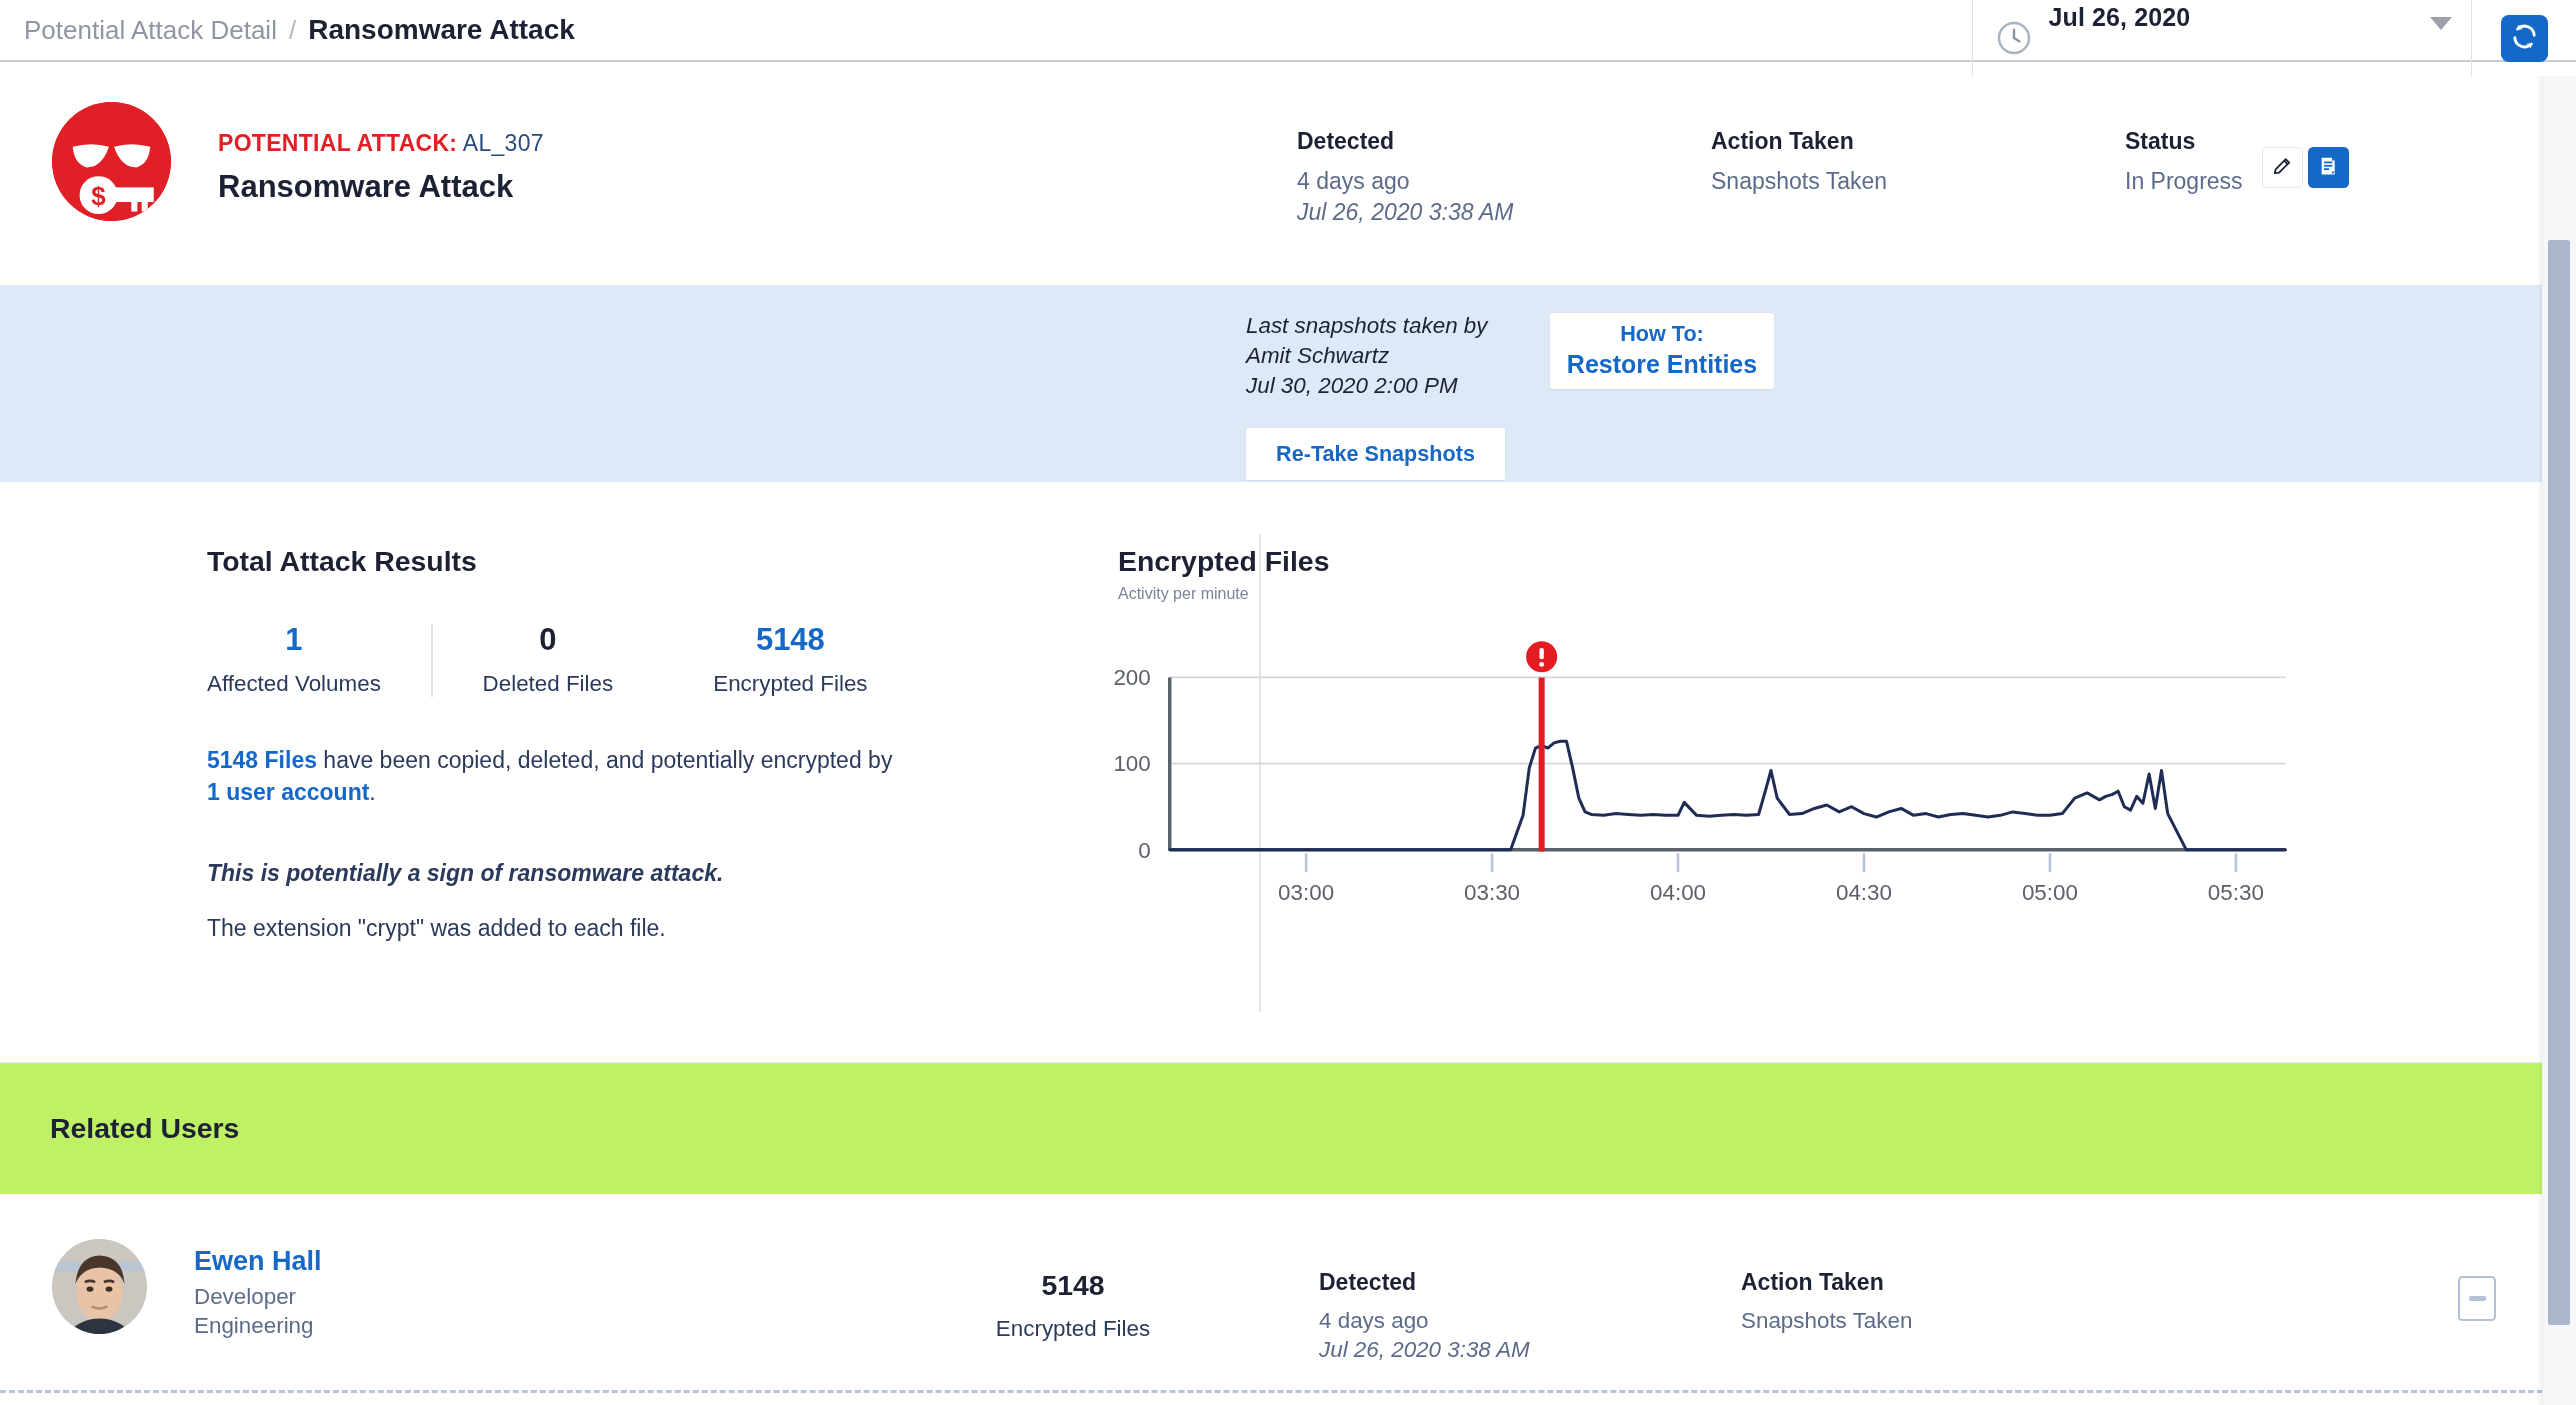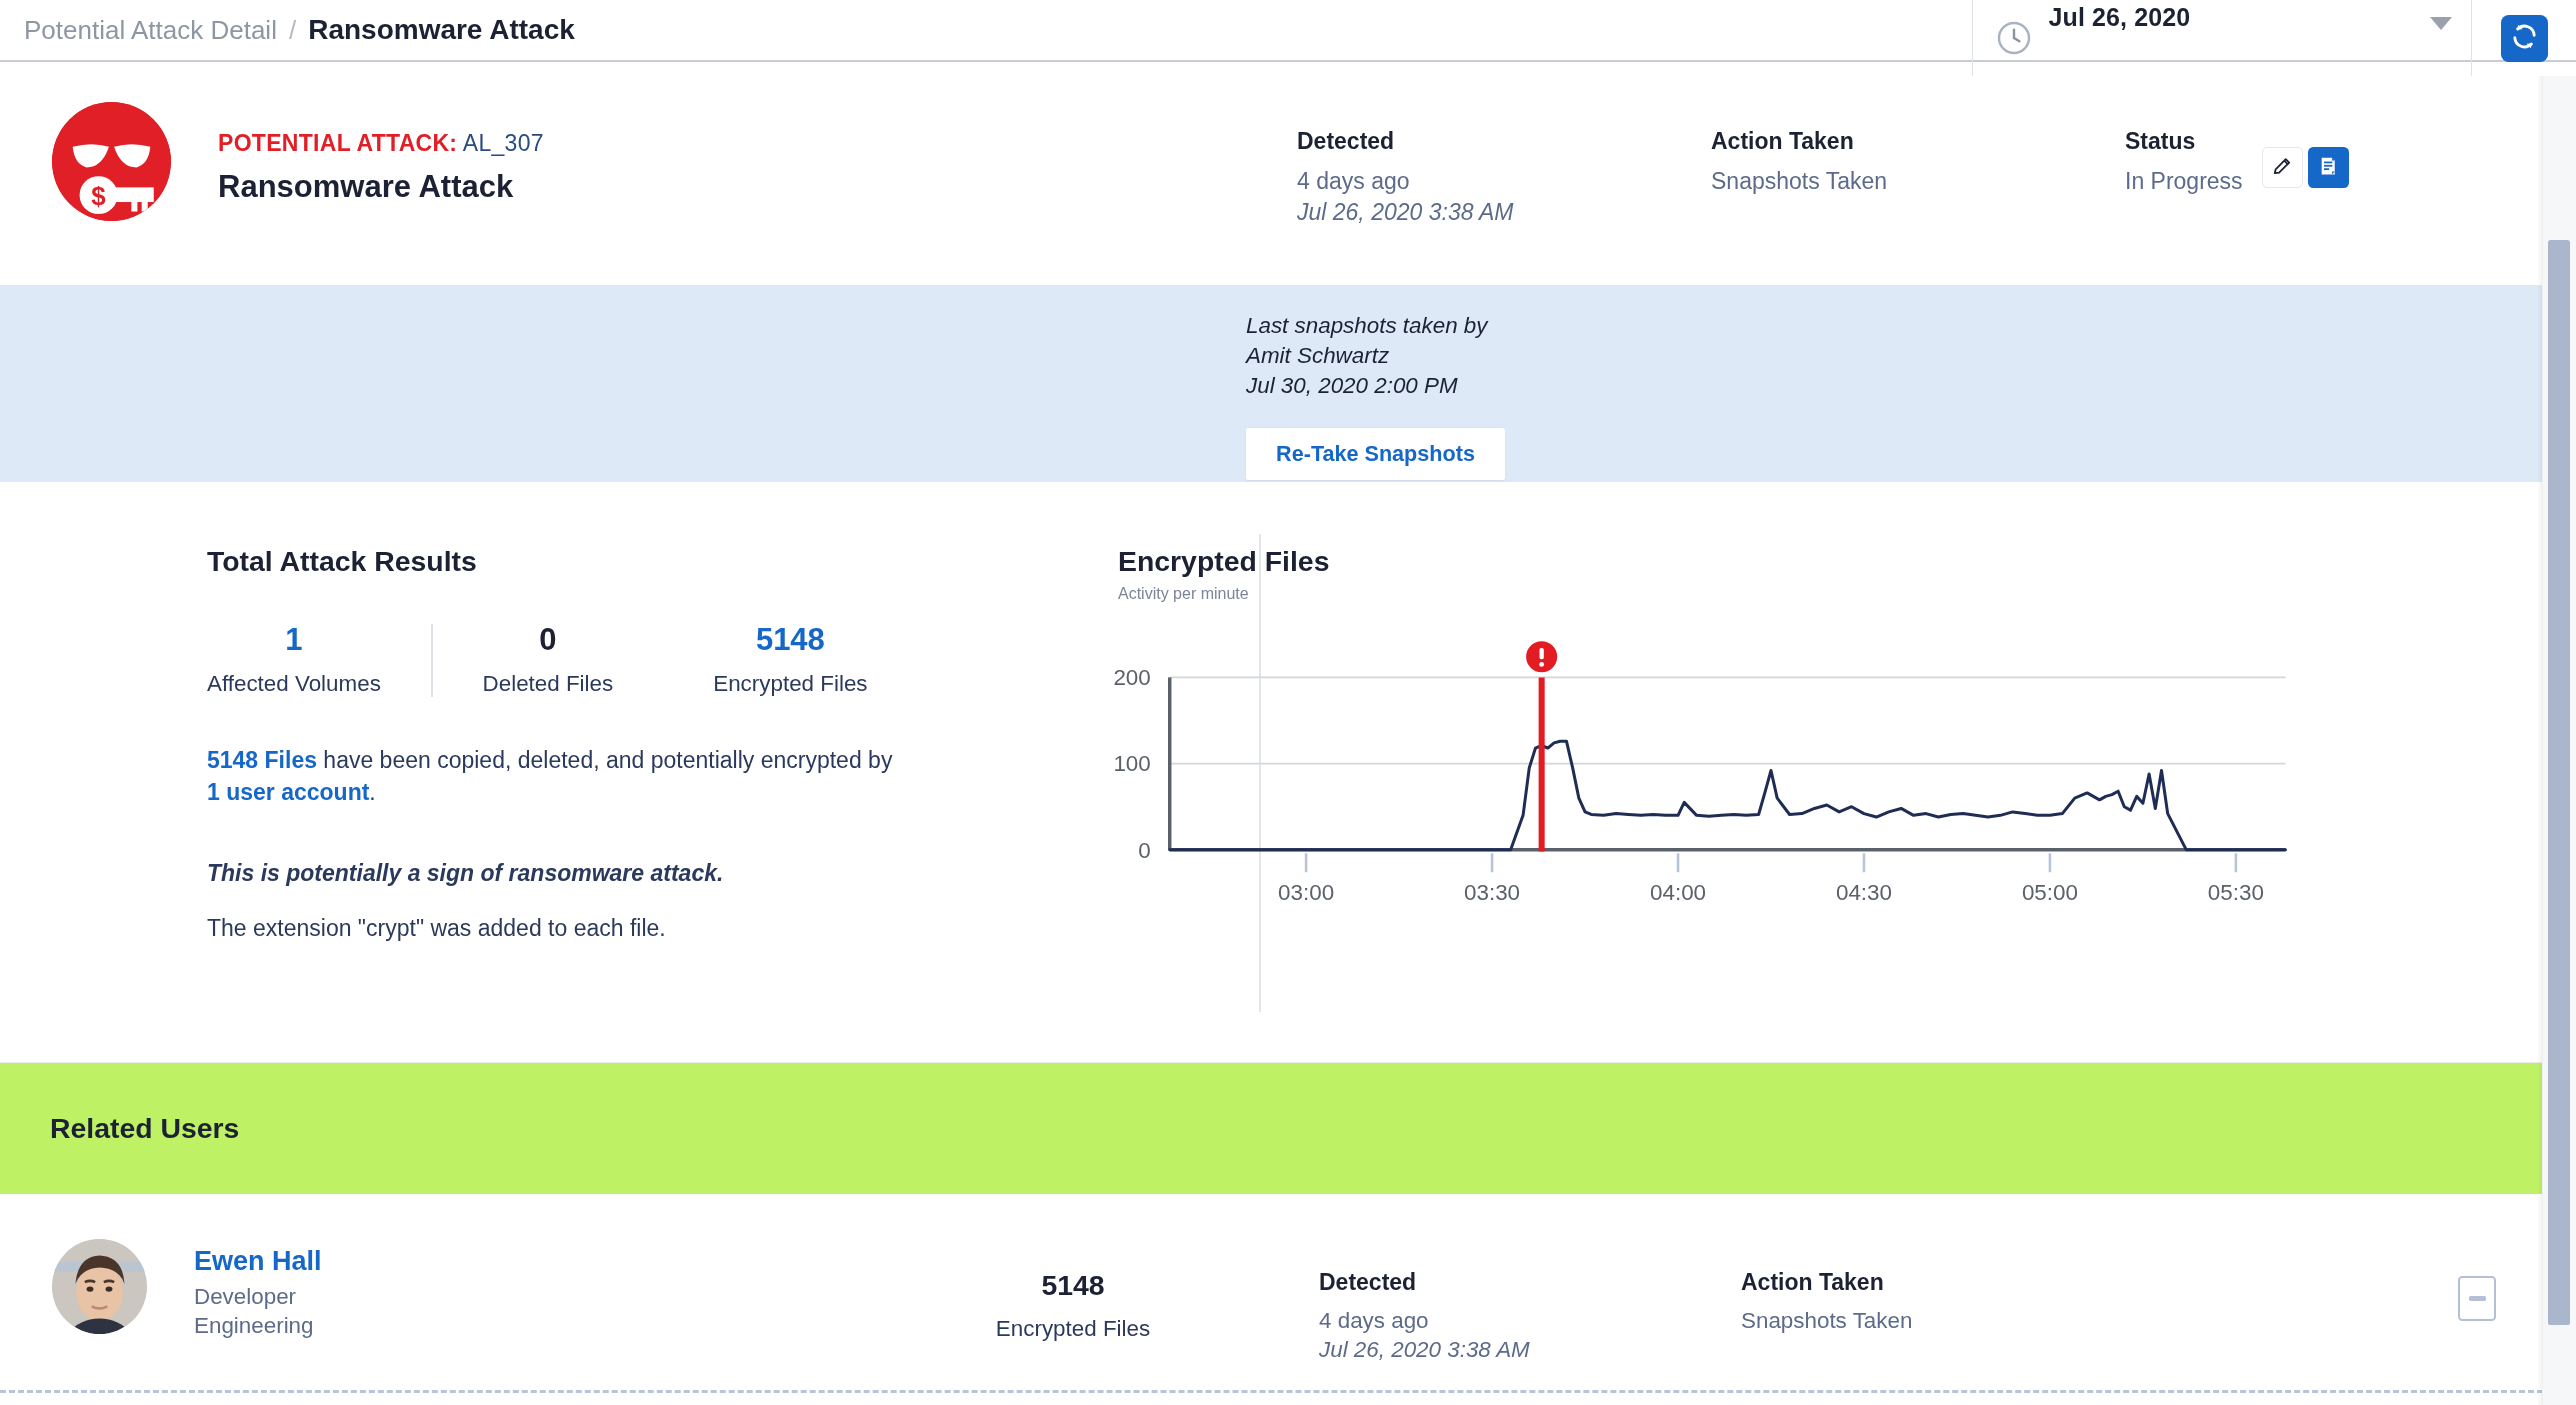--- a/index.html
+++ b/index.html
@@ -303,20 +303,24 @@
 </div>
 
 <div class="banner">
   <div class="banner-inner">
     <div class="snap-info">
       <div class="snap-line">Last snapshots taken by</div>
       <div class="snap-line">Amit Schwartz</div>
       <div class="snap-line">Jul 30, 2020 2:00 PM</div>
       <button class="btn-white btn-retake">Re-Take Snapshots</button>
     </div>
+    <button class="btn-white btn-howto">
+      <span class="howto-l1">How To:</span>
+      <span class="howto-l2">Restore Entities</span>
+    </button>
   </div>
 </div>
 
 <div class="main">
   <div class="panel-left">
     <div class="left-head">
       <div class="sec-title">Total Attack Results</div>
     </div>
 
     <div class="stats-row">

